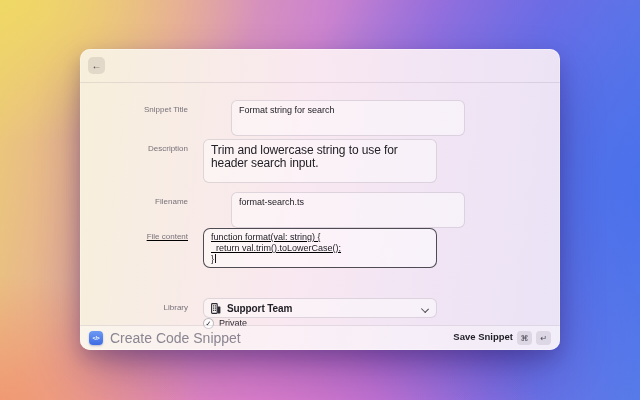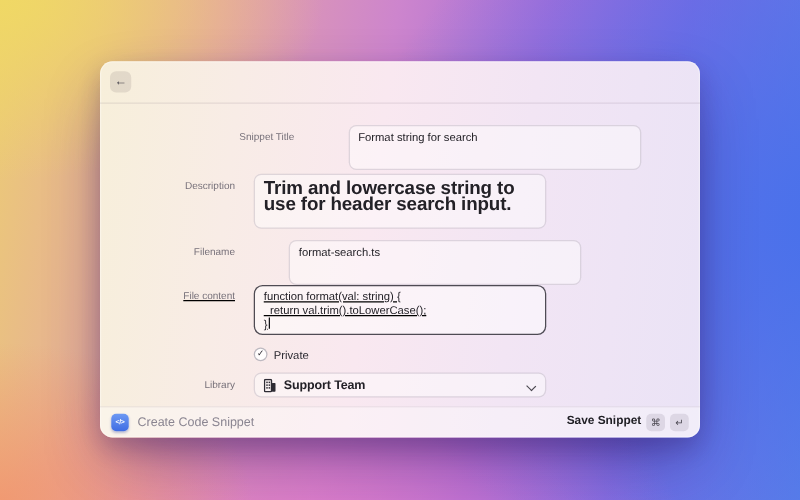--- a/index.html
+++ b/index.html
@@ -20,50 +20,50 @@
   .back-btn{position:absolute;left:8px;top:8px;width:17px;height:17px;border-radius:5px;
     background:rgba(110,95,95,0.15);border:none;color:#3c3a45;font-size:10px;line-height:17px;
     display:flex;align-items:center;justify-content:center;padding:0;cursor:default;}
   .row{position:absolute;left:0;width:100%;display:flex;align-items:flex-start;}
   .flabel{width:108px;flex:none;text-align:right;margin-right:15px;font-size:8px;
     color:#77717a;letter-spacing:0;}
   .center-label{line-height:20px;}
   .field{width:234px;box-sizing:border-box;background:rgba(255,255,255,0.45);
     border:1px solid rgba(80,60,90,0.17);border-radius:6px;color:#232127;}
   .input{height:36px;line-height:18px;padding:0 7px;font-size:9px;white-space:nowrap;overflow:hidden;margin-left:28px;}
-  .textarea{height:44px;padding:4px 7px;font-size:15px;line-height:13px;letter-spacing:-0.1px;font-weight:bold;}
+  .textarea{height:44px;padding:4px 7px;font-size:12px;line-height:13px;letter-spacing:-0.1px;}
   .codearea{height:40px;padding:3px 7px;font-size:9px;line-height:11px;
     border:1.3px solid rgba(35,32,42,0.8);border-radius:7px;background:rgba(255,255,255,0.5);}
   .code-line{white-space:pre;}
   .cursor{display:inline-block;width:1px;height:9px;background:#121216;vertical-align:-1px;margin-left:1px;}
-  .row-title{top:51px;justify-content:center;}
+  .row-title{top:51px;}
   .row-desc{top:90px;}
   .row-filename{top:143px;}
   .row-filecontent{top:179px;text-decoration:underline;}
   .row-private{top:229px;}
   .row-library{top:249px;}
   .tp{padding-top:5px;}
-  .checkbox-wrap{display:flex;align-items:center;cursor:default;}
+  .checkbox-wrap{display:flex;cursor:default;margin-top:40px;}
   .checkbox{width:11px;height:11px;border-radius:50%;background:rgba(255,255,255,0.9);
     border:1px solid rgba(70,60,80,0.35);box-sizing:border-box;display:flex;align-items:center;
     justify-content:center;font-size:7px;color:#26242b;line-height:1;}
   .cb-label{margin-left:5px;font-size:9px;color:#2a2930;}
   .dropdown{height:20px;display:flex;align-items:center;padding:0 7px;position:relative;cursor:default;}
   .lib-icon{display:flex;flex:none;margin-right:6px;}
   .dd-value{font-size:10px;font-weight:700;color:#232127;letter-spacing:-0.1px;}
   .chev{position:absolute;right:8px;top:7px;width:5px;height:5px;
     border-right:1.2px solid #4a4750;border-bottom:1.2px solid #4a4750;transform:rotate(45deg) scaleY(0.9);}
   .footer{position:absolute;left:0;top:276px;width:100%;height:25px;box-sizing:border-box;
     border-top:1px solid rgba(100,80,100,0.14);background:rgba(255,255,255,0.35);
     border-radius:0 0 10px 10px;display:flex;align-items:center;padding:0 9px;}
   .app-icon{width:14px;height:14px;border-radius:4px;flex:none;
     background:linear-gradient(180deg,#6d99f3,#3e6ce3);color:#fff;font-size:5.5px;font-weight:700;
     display:flex;align-items:center;justify-content:center;letter-spacing:-0.3px;
     box-shadow:0 1px 2px rgba(40,60,150,0.3);}
-  .cmd-name{margin-left:7px;font-size:10px;color:#8a8591;}
+  .cmd-name{margin-left:7px;font-size:14px;color:#8a8591;}
   .footer-right{margin-left:auto;display:flex;align-items:flex-start;}
   .save{font-size:9.5px;font-weight:700;color:#1f1e24;cursor:default;}
   .key{width:15px;height:14px;margin-left:4px;background:rgba(115,100,125,0.16);border-radius:4px;
     font-size:8px;color:#4a4750;display:flex;align-items:center;justify-content:center;cursor:default;}
 </style>
 </head>
 <body>
 
 <div class="bg">
   <div class="window">

